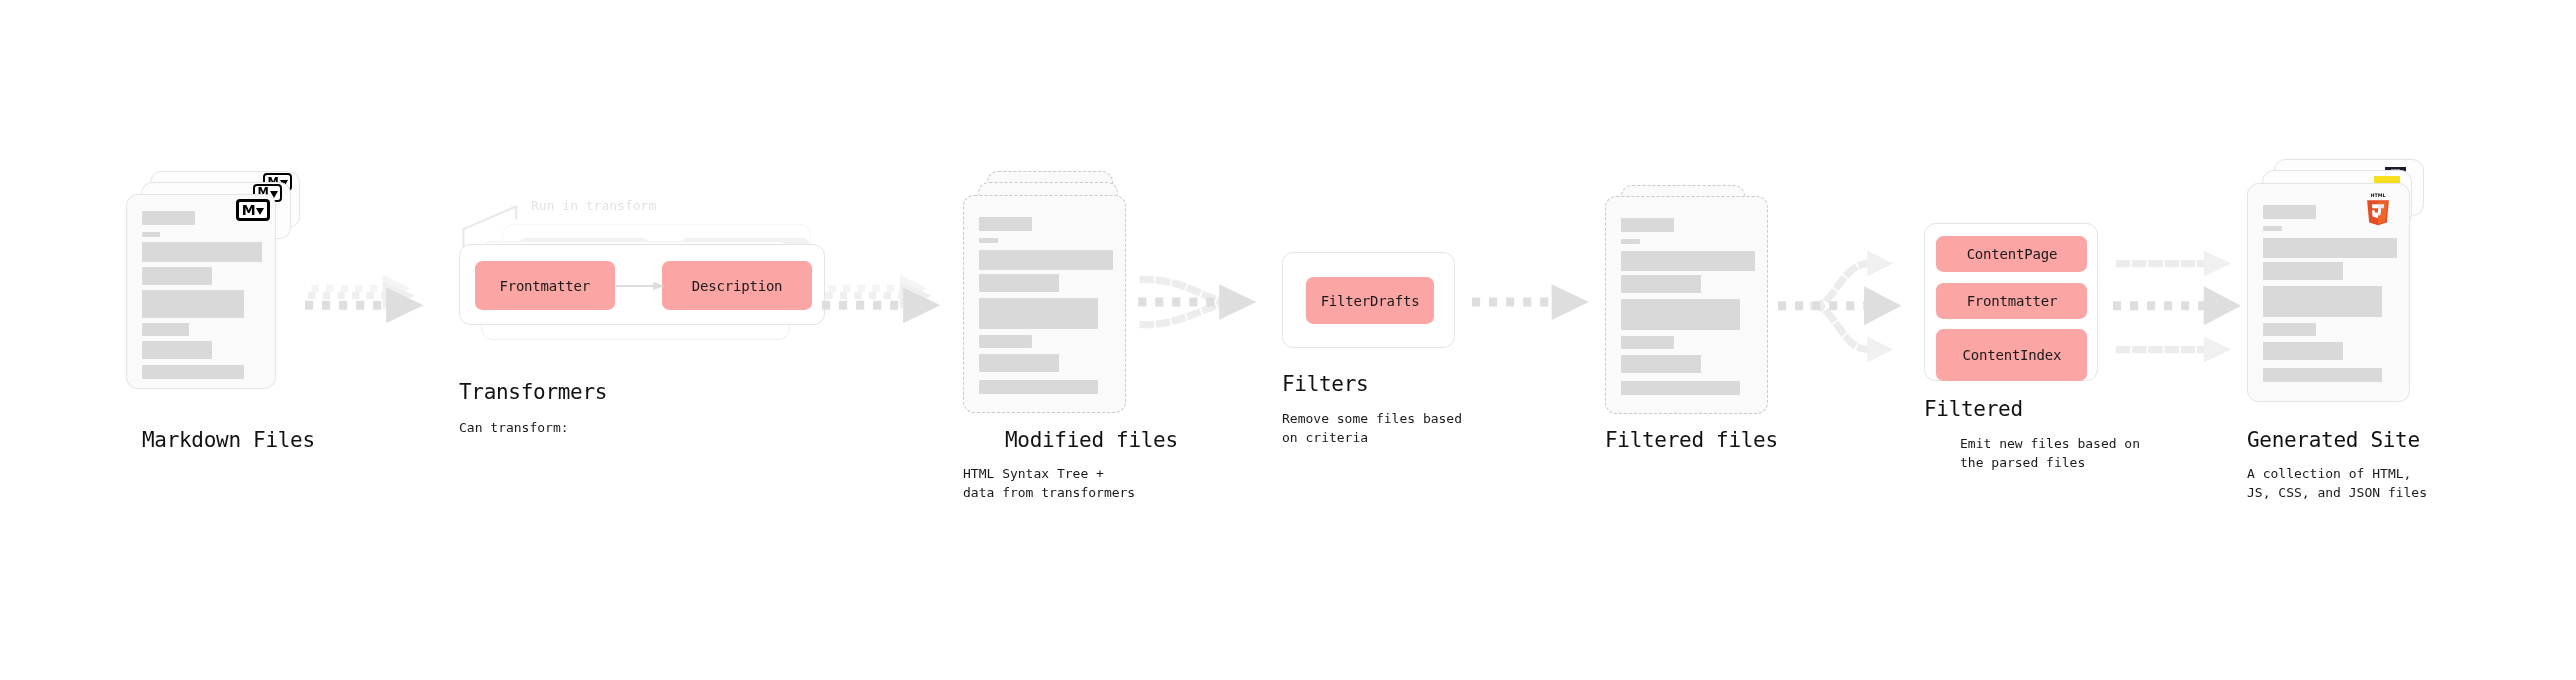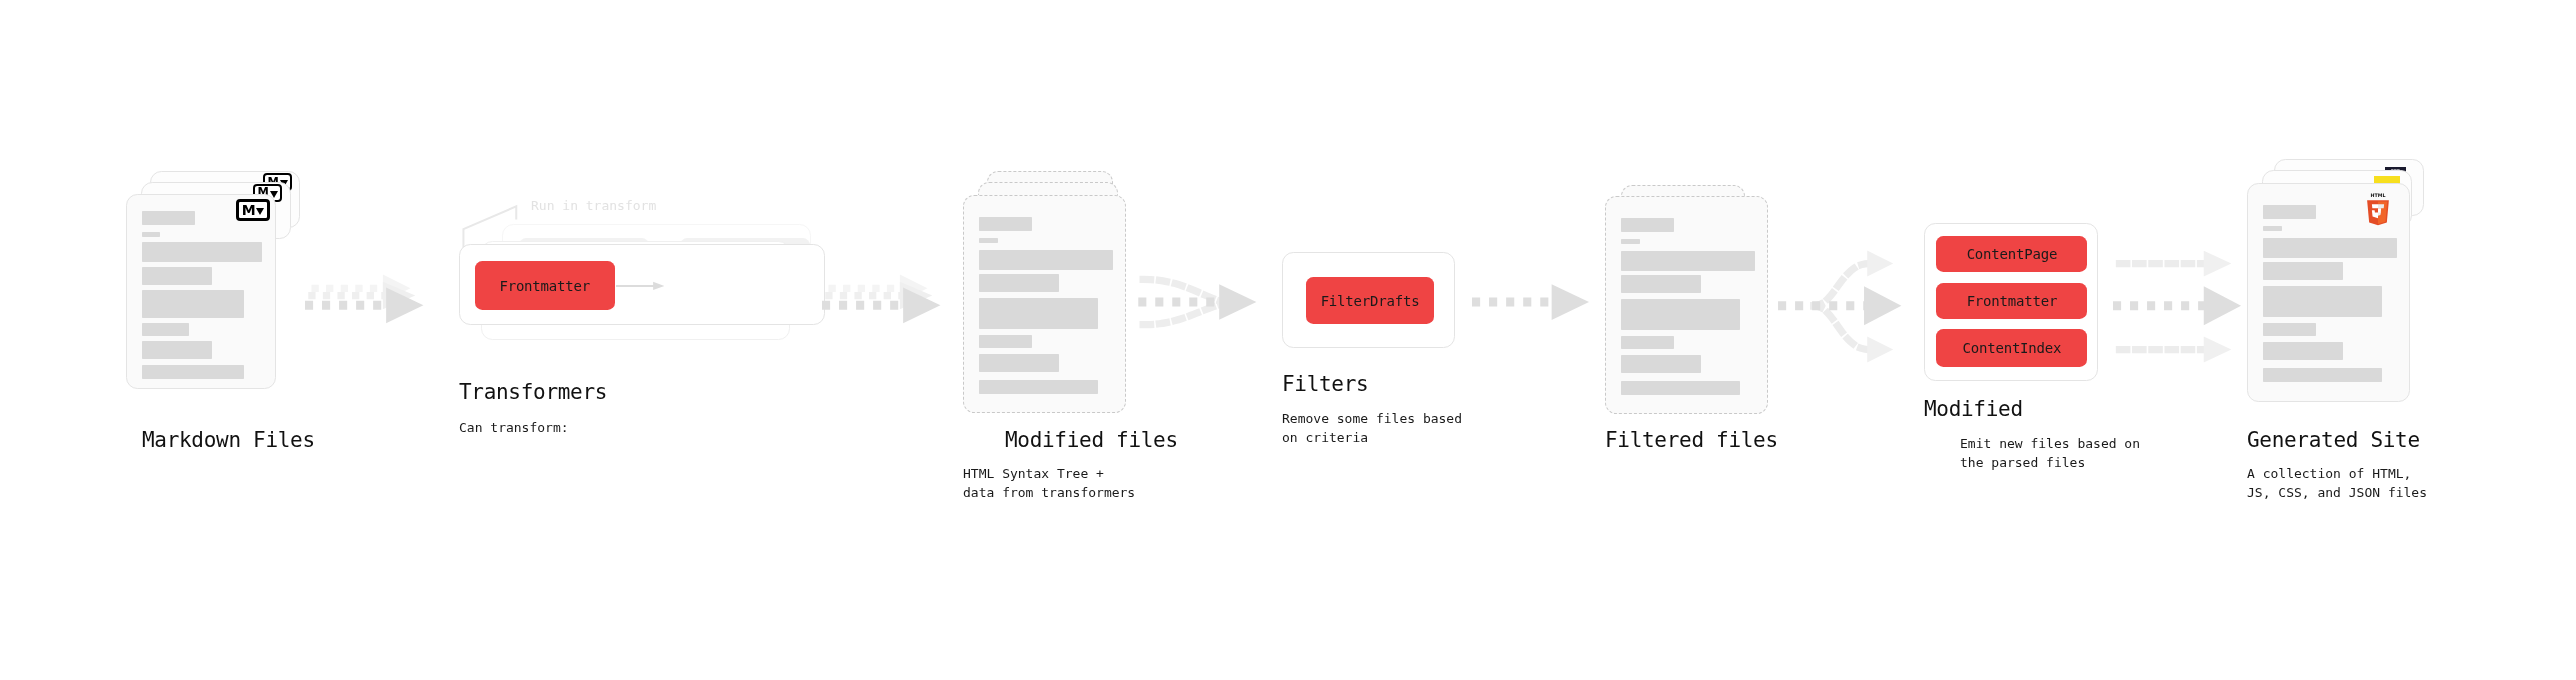--- a/index.html
+++ b/index.html
@@ -106,21 +106,21 @@
     position: absolute;
     border: 1.6px solid #e4e4e4;
     border-radius: 11.4px;
     background: #ffffff;
   }
   .proc-box.ghost { border-color: #f0f0f0; }
   .proc-box.ghost2 { border-color: #f6f6f6; }
 
   .pill {
     position: absolute;
-    background: #ef4444;
+    background: #fca5a5;
     border-radius: 7.3px;
     display: flex; align-items: center; justify-content: center;
     color: #1a1a1a;
     font-size: 14px;
     letter-spacing: -0.2px;
     white-space: nowrap;
   }
   .pill.g1 { background: #e8e8e8; }
   .pill.g2 { background: #f2f2f2; }
 
@@ -219,20 +219,21 @@
       <div class="pill g1" style="left:16.3px; top:13px; width:130px; height:50px;"></div>
       <div class="pill g1" style="left:177px; top:13px; width:130px; height:50px;"></div>
       <svg width="46" height="9.8" viewBox="0 0 56 12" style="position:absolute; left:151px; top:34px;">
         <line x1="0" y1="6" x2="44" y2="6" stroke="#e6e6e6" stroke-width="2.5"></line>
         <polygon points="42,1 54,6 42,11" fill="#e6e6e6"></polygon>
       </svg>
     </div>
 
     <div class="proc-box" style="left:8.1px; top:49px; width:366px; height:81px;">
       <div class="pill" style="left:14.6px; top:16.3px; width:140px; height:49px;">Frontmatter</div>
+      <div class="pill" style="left:202px; top:16.3px; width:150px; height:49px;">Description</div>
       <svg width="50" height="9.8" viewBox="0 0 62 12" style="position:absolute; left:156px; top:36px;">
         <line x1="0" y1="6" x2="48" y2="6" stroke="#dcdcdc" stroke-width="2.5"></line>
         <polygon points="46,1 60,6 46,11" fill="#dcdcdc"></polygon>
       </svg>
     </div>
   </div>
 
   <div class="title" style="left:459px; top:380px;">Transformers</div>
   <div class="subtitle" style="left:459px; top:419px;">Can transform:</div>
 
@@ -319,24 +320,24 @@
       <polygon points="110,124 142,140 110,156" fill="#f0f0f0"></polygon>
       <line x1="0" y1="86" x2="112" y2="86" stroke="#dedede" stroke-width="11" stroke-dasharray="10 11"></line>
       <polygon points="106,62 152,86 106,110" fill="#dedede"></polygon>
     </svg>
   </div>
 
   <div class="node" style="left:1924px; top:223px;">
     <div class="proc-box" style="left:0; top:0; width:174px; height:158px;">
       <div class="pill" style="left:11.4px; top:12.2px; width:151px; height:36px;">ContentPage</div>
       <div class="pill" style="left:11.4px; top:59px; width:151px; height:36px;">Frontmatter</div>
-      <div class="pill" style="left:11.4px; top:105px; width:151px; height:38px;">ContentIndex</div>
-    </div>
-  </div>
-  <div class="title" style="left:1924px; top:397px;">Modified</div>
+      <div class="pill" style="left:11.4px; top:105px; width:151px; height:52px;">ContentIndex</div>
+    </div>
+  </div>
+  <div class="title" style="left:1924px; top:397px;">Filtered</div>
   <div class="subtitle" style="left:1924px; top:435px;margin-left:36px;">Emit new files based on
 the parsed files</div>
 
   <div class="node" style="left:2113px; top:236px;">
     <svg width="154" height="146" viewBox="0 0 190 180">
       <line x1="8" y1="34" x2="114" y2="34" stroke="#ececec" stroke-width="9" stroke-dasharray="9 11" stroke-linecap="square"></line>
       <polygon points="112,18 146,34 112,50" fill="#f0f0f0"></polygon>
       <line x1="0" y1="86" x2="118" y2="86" stroke="#dedede" stroke-width="11" stroke-dasharray="10 11"></line>
       <polygon points="112,62 158,86 112,110" fill="#dedede"></polygon>
       <line x1="8" y1="140" x2="114" y2="140" stroke="#ececec" stroke-width="9" stroke-dasharray="9 11" stroke-linecap="square"></line>

